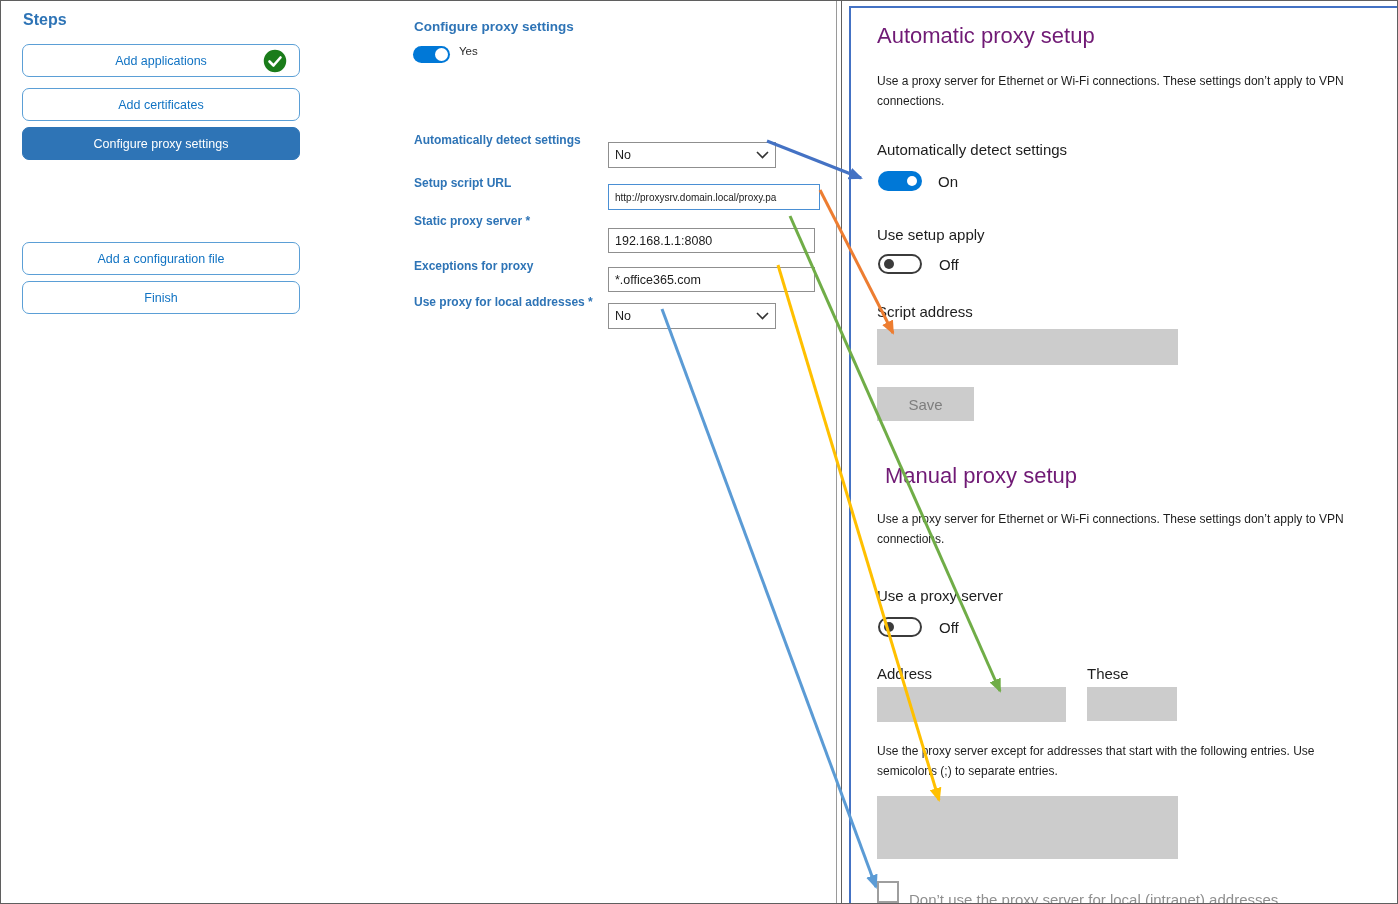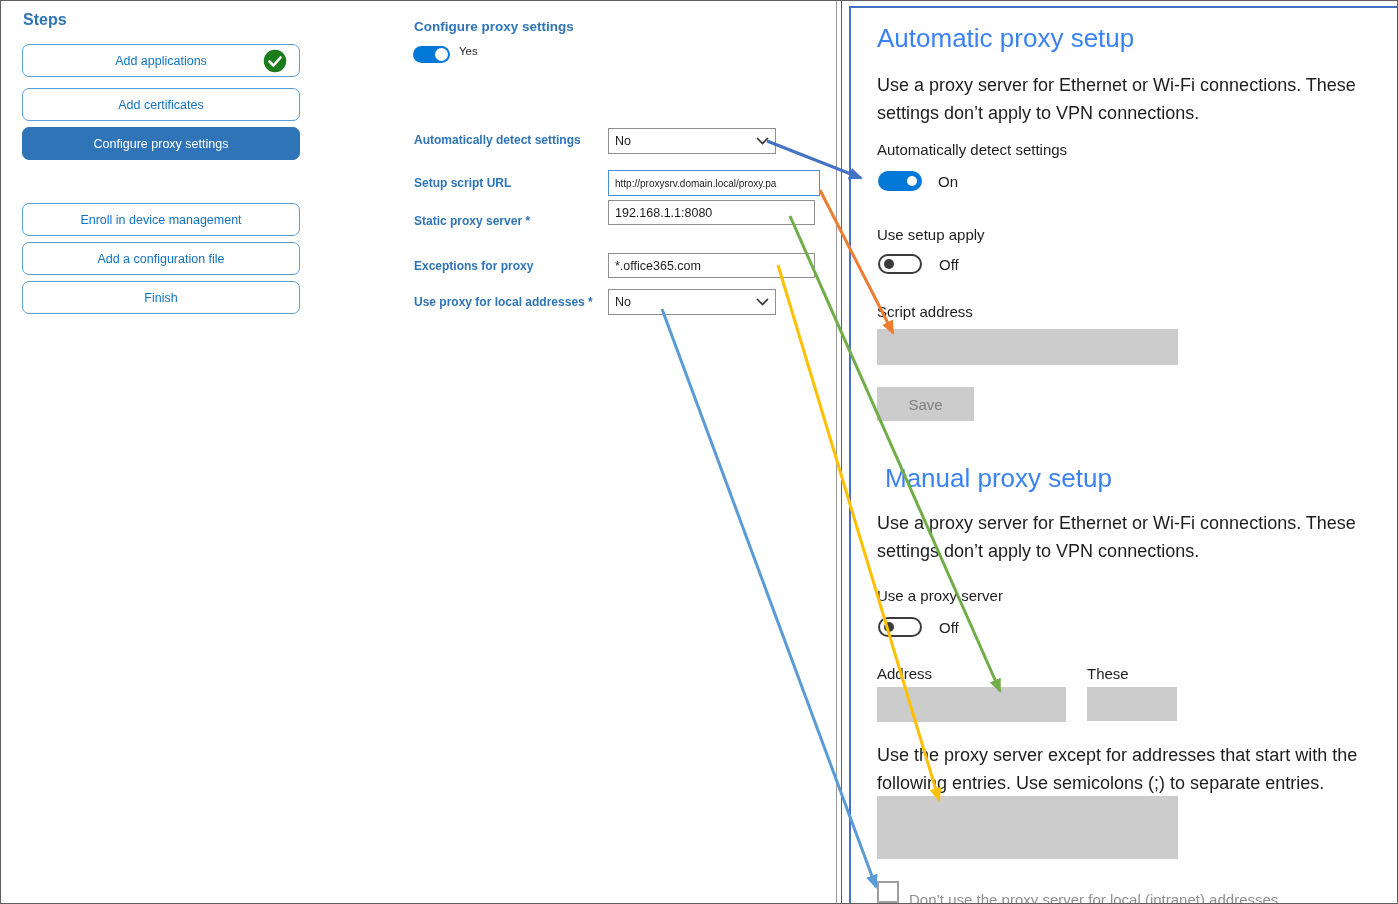--- a/index.html
+++ b/index.html
@@ -52,38 +52,38 @@
   }
   .field-label{
     position:absolute;left:413px;
     font-size:12px;font-weight:bold;color:var(--accent_blue);
   }
   .input,.select{
     position:absolute;left:607px;height:26px;box-sizing:border-box;
     border:1px solid #8f8f8f;background:#fff;
     display:flex;align-items:center;
     font-size:12.5px;color:#1b1b1b;padding:0 6px;
-    white-space:nowrap;overflow:hidden;cursor:text;
+    white-space:nowrap;overflow:hidden;cursor:text;margin-top:14px;
   }
   .select{cursor:pointer;justify-content:space-between;}
   .input.focused{border:1.5px solid #4a8fd4;font-size:10px;}
   .select .chev{flex:0 0 auto;margin-left:4px;}
   
   .vline{position:absolute;top:0;height:904px;width:1px;}
   .vline.l1{left:835px;background:#9a9a9a;}
   .vline.l2{left:840px;background:#5f5f5f;}
   .blue-frame{
     position:absolute;left:848px;top:5px;width:556px;height:906px;
     box-sizing:border-box;border:2px solid var(--panel_border);
     pointer-events:none;
   }
   
   .rp{position:absolute;color:#1d1d1d;}
-  .rp-h1{font-size:26px;font-weight:400;color:#3b82f6;}
-  .rp-p{font-size:18px;line-height:28px;width:482px;}
+  .rp-h1{font-size:22px;font-weight:400;color:#701a75;}
+  .rp-p{font-size:12px;line-height:20px;width:482px;}
   .rp-label{font-size:15px;}
   .toggle-lg{
     position:absolute;width:44px;height:20px;border-radius:10px;
     box-sizing:border-box;cursor:pointer;
   }
   .toggle-lg.on{background:var(--toggle_on);}
   .toggle-lg.on .knob{
     position:absolute;top:5px;right:5px;width:10px;height:10px;
     border-radius:50%;background:#fff;
   }
@@ -130,23 +130,20 @@
         <path d="M7.5 13.5 L11.5 17.5 L18.5 9.5" fill="none" stroke="#ffffff" stroke-width="2.6" stroke-linecap="round" stroke-linejoin="round"></path>
       </svg>
     </span>
   </div>
   <div class="step" style="top:87px">
     <span>Add certificates</span>
   </div>
   <div class="step selected" style="top:126px">
     <span>Configure proxy settings</span>
   </div>
-  <div class="step" style="top:202px">
-    <span>Enroll in device management</span>
-  </div>
   <div class="step" style="top:241px">
     <span>Add a configuration file</span>
   </div>
   <div class="step" style="top:280px">
     <span>Finish</span>
   </div>
 
   <div class="form-title">Configure proxy settings</div>
   <div class="toggle-sm">
       <span class="knob"></span>
@@ -162,21 +159,21 @@
         </svg>
     </span>
   </div>
 
   <div class="field-label" style="top:175px">Setup script URL</div>
   <div class="input focused" style="top:169px;width:212px">
     <span>http://proxysrv.domain.local/proxy.pa</span>
   </div>
 
   <div class="field-label" style="top:213px">Static proxy server *</div>
-  <div class="input" style="top:199px;width:207px;height:25px">
+  <div class="input" style="top:213px;width:207px;height:25px">
     <span>192.168.1.1:8080</span>
   </div>
 
   <div class="field-label" style="top:258px">Exceptions for proxy</div>
   <div class="input" style="top:252px;width:207px;height:25px">
     <span>*.office365.com</span>
   </div>
 
   <div class="field-label" style="top:294px">Use proxy for local addresses *</div>
   <div class="select" style="top:288px;width:168px">

